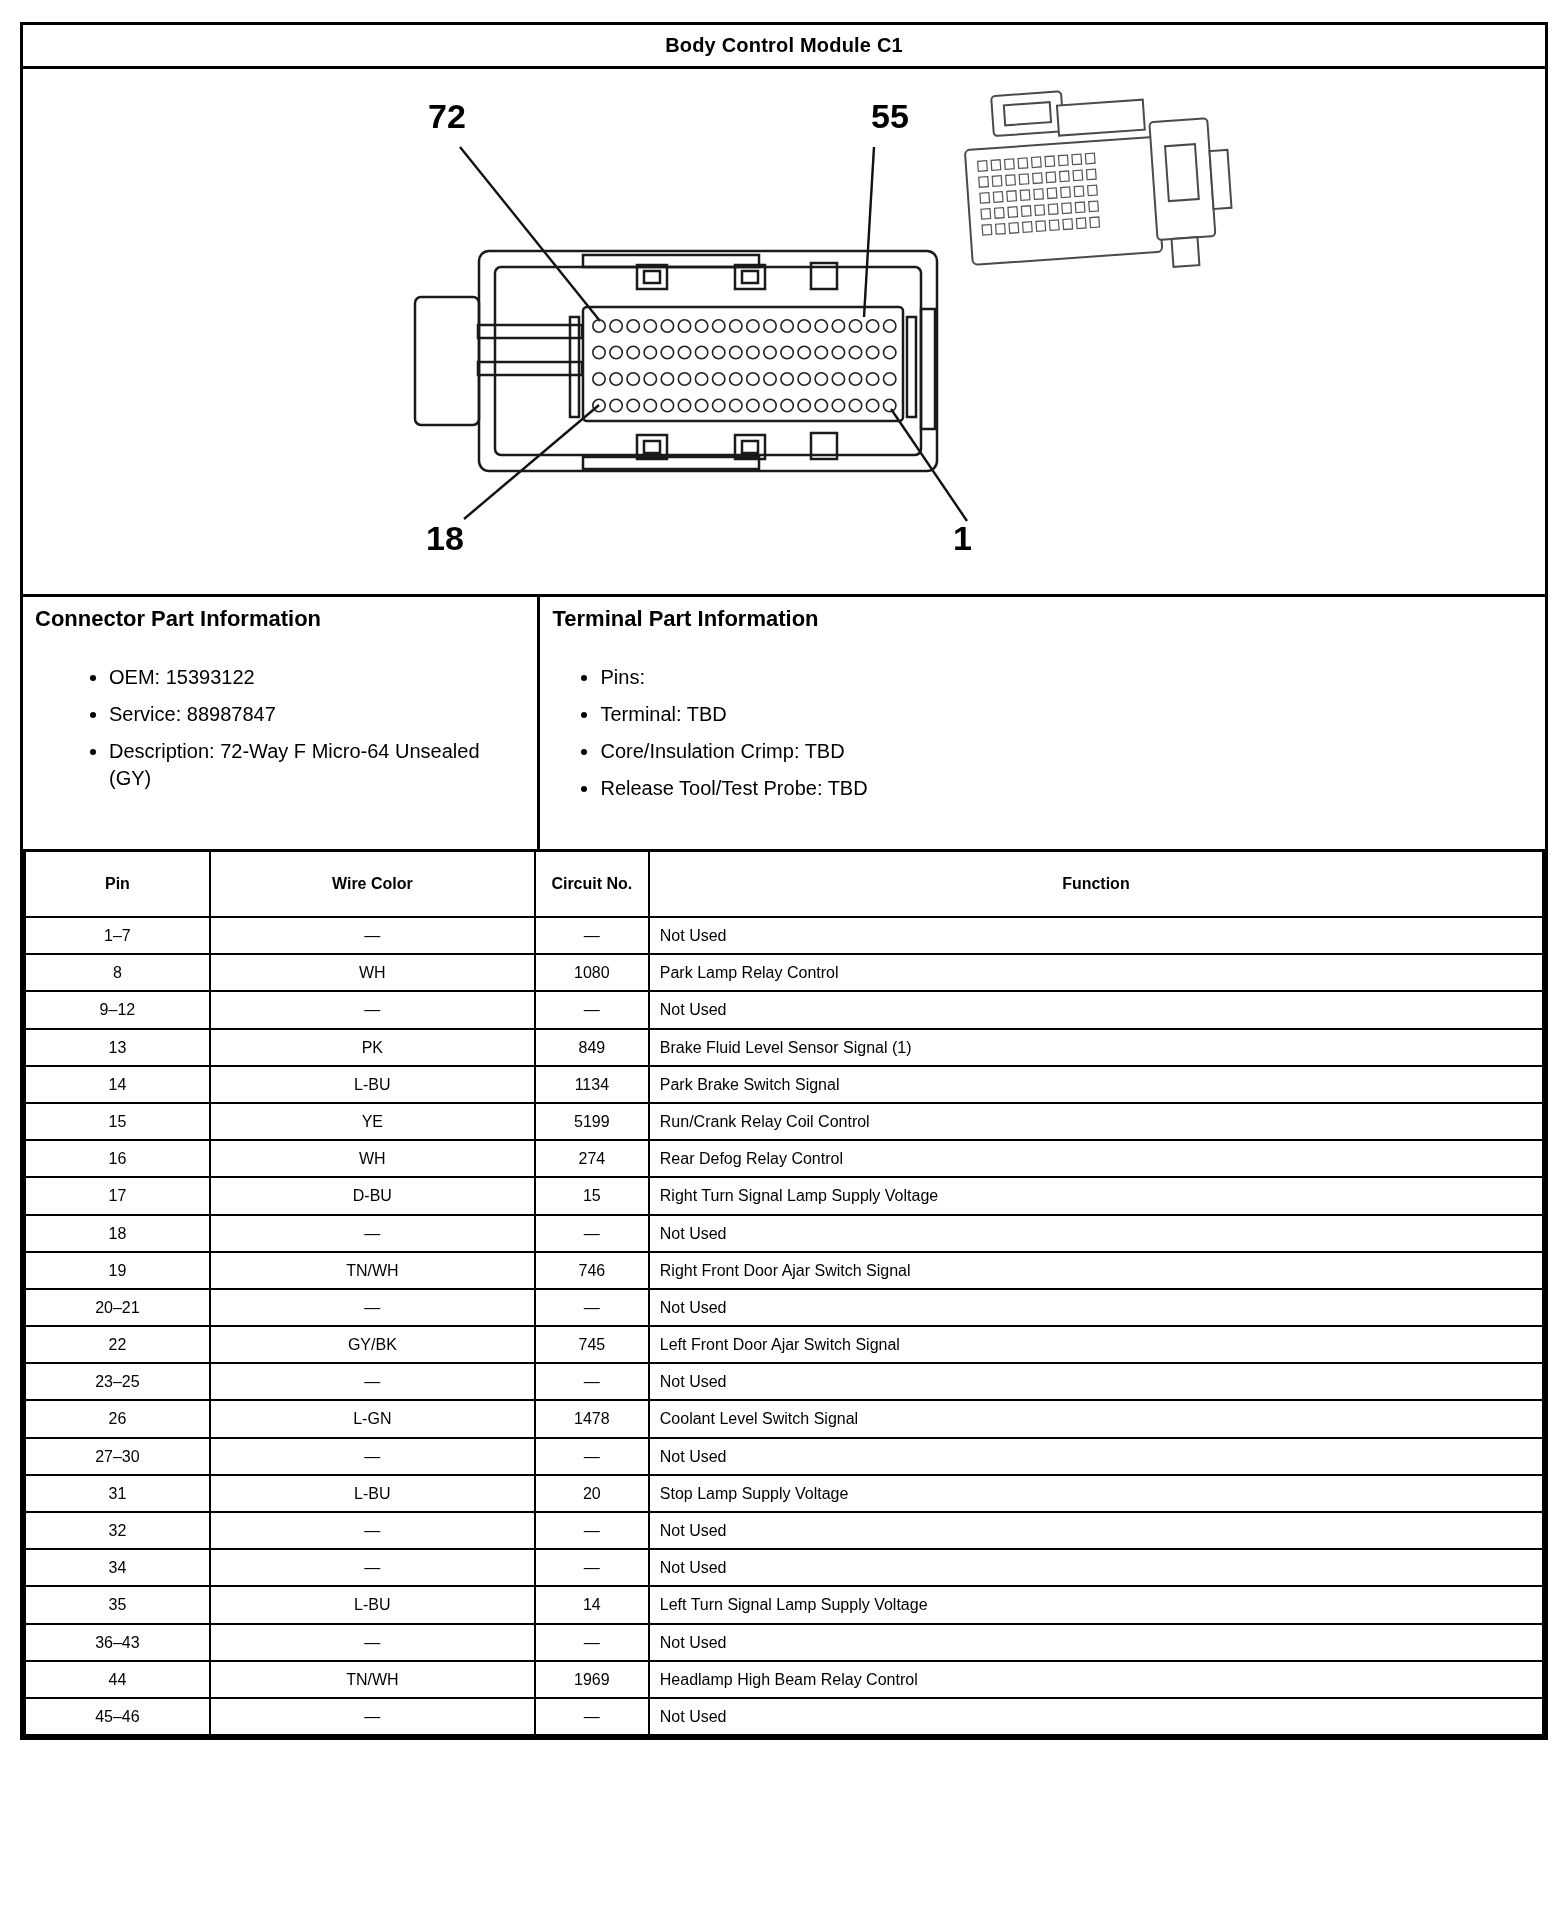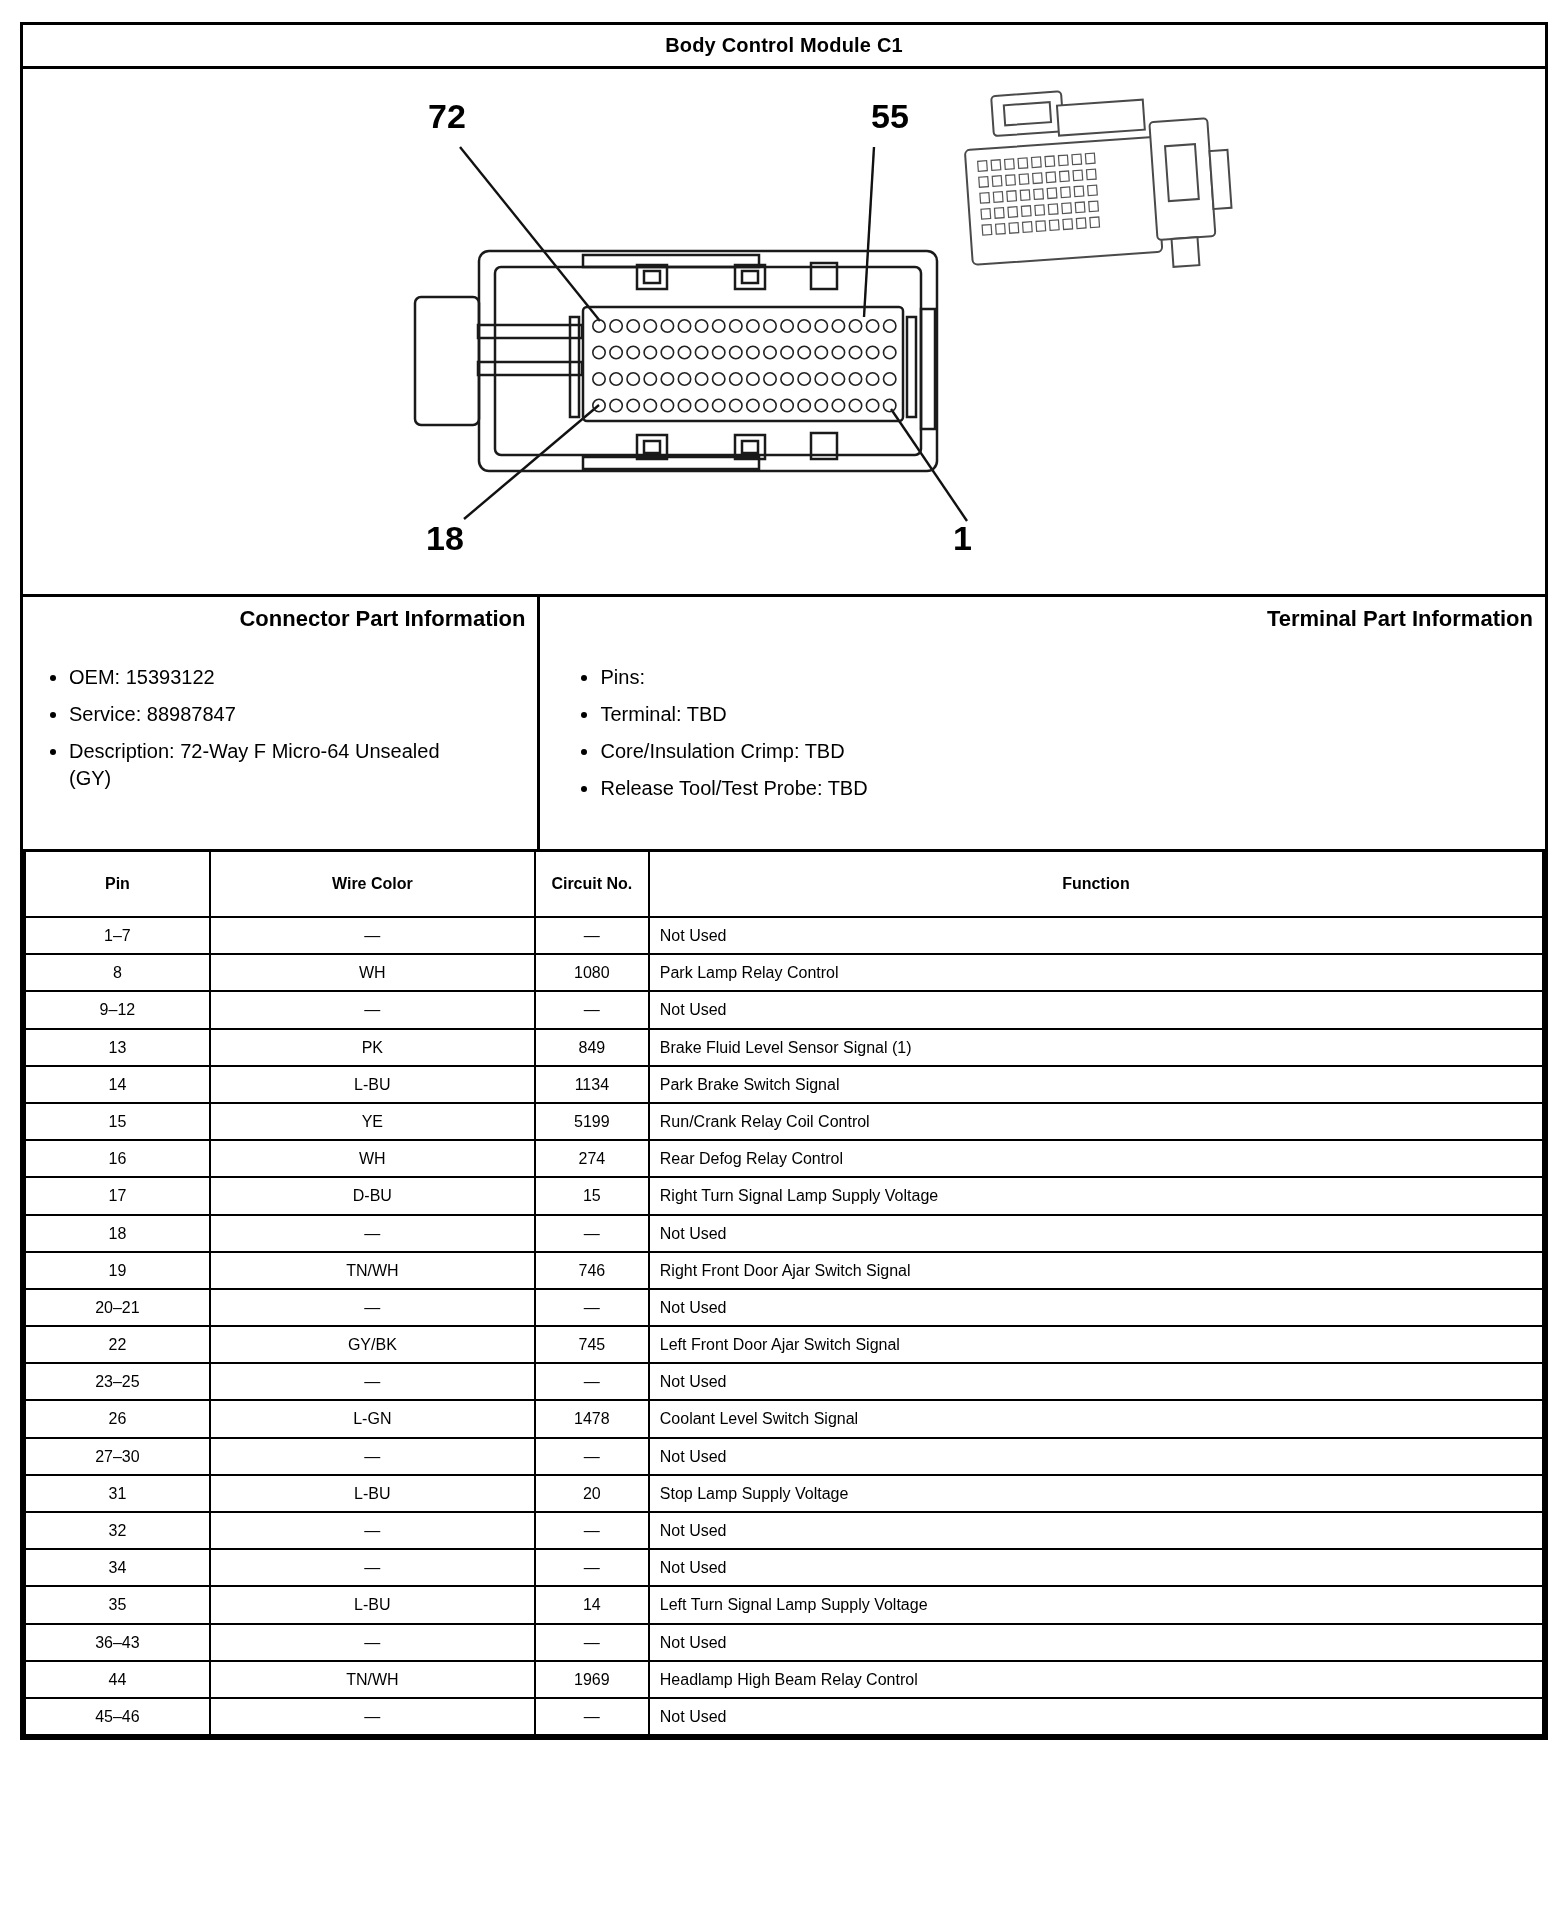--- a/index.html
+++ b/index.html
@@ -21,23 +21,23 @@
   .pl-72 { left:405px; top:30px; }
   .pl-55 { left:824px; top:30px;margin-left:24px; }
   .pl-18 { left:403px; top:452px; }
   .pl-1  { left:930px; top:452px; }
 
   
   .info { display:flex; min-height:252px; }
   .info-col { box-sizing:border-box; }
   .info-col.left  { width:34%; border-right:3px solid #000; }
   .info-col.right { width:66%; }
-  .info-heading { font-size:22px; font-weight:bold; padding:9px 12px 0 24px;text-align:right; }
+  .info-heading { font-size:22px; font-weight:bold; padding:9px 12px 0 12px; }
   .info ul { margin:32px 0 20px 0; font-size:20px; line-height:1.35; }
-  .info-col.left  ul { padding-left:46px; }
+  .info-col.left  ul { padding-left:86px; }
   .info-col.right ul { padding-left:60px; }
   .info li { margin-bottom:10px; }
   .info-col.left li { max-width:398px; }
 
   
   table.pinout { width:100%; border-collapse:collapse; font-size:16px; }
   table.pinout { border:3px solid #000; }
   table.pinout th, table.pinout td { border:2px solid #000; }
   table.pinout th {
     font-weight:bold; text-align:center; vertical-align:middle;

